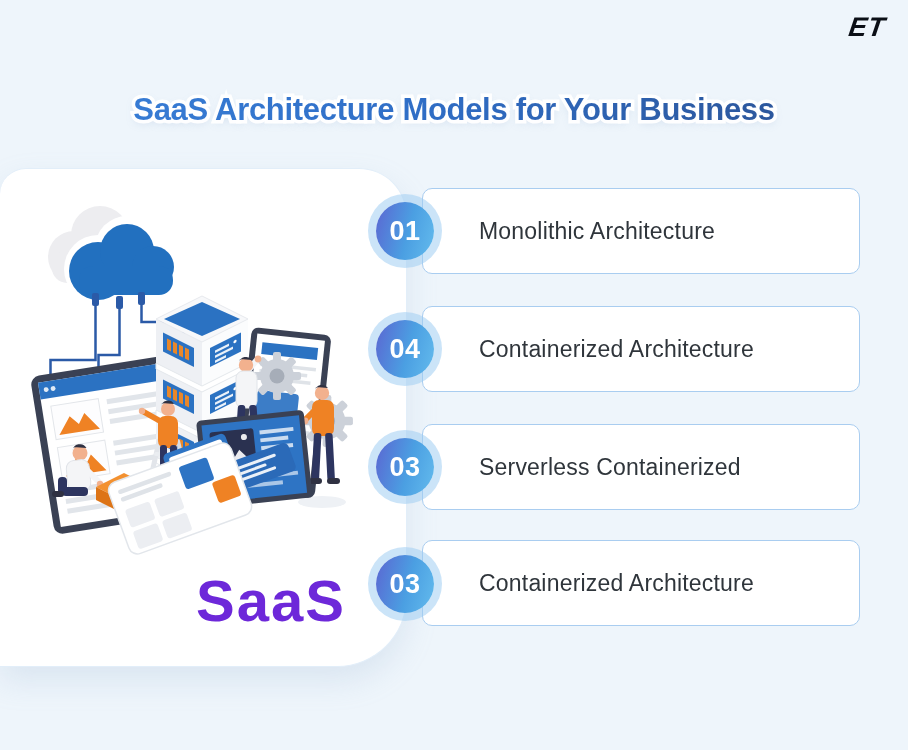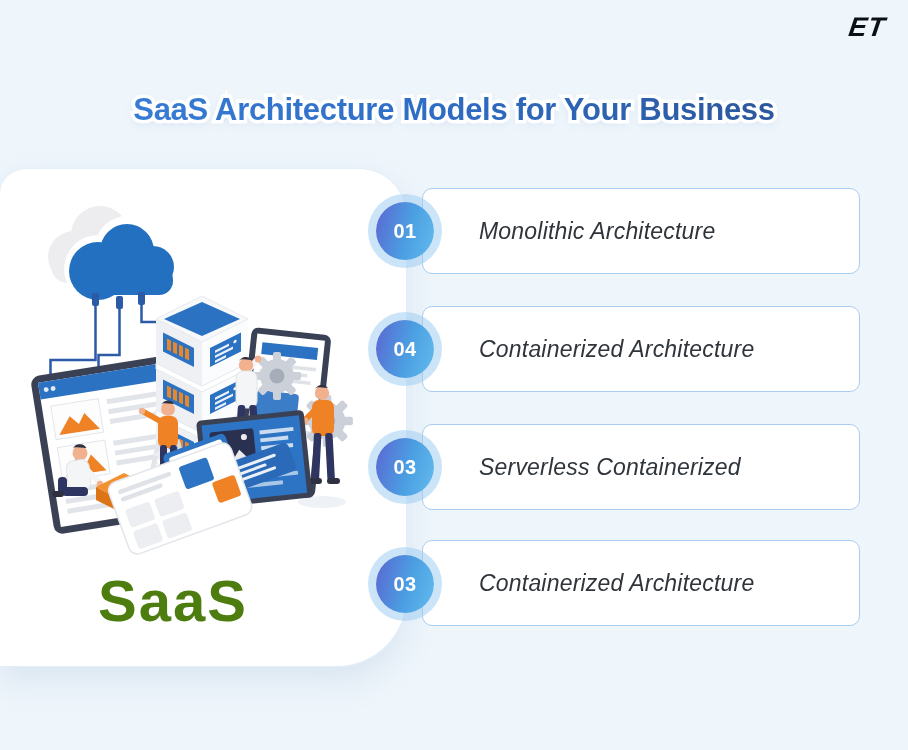--- a/index.html
+++ b/index.html
@@ -32,38 +32,38 @@
   .panel{
     position:absolute;left:0;top:168px;width:407px;height:499px;
     background:#ffffff;
     border:1.5px solid #e2eef9;border-left:none;
     border-radius:26px 48px 70px 0;
     box-shadow:0 14px 30px rgba(150,178,208,0.22);
     box-sizing:border-box;
   }
   .panel svg{position:absolute;left:0;top:0;}
   .watermark{
-    position:absolute;left:0;top:398px;width:346px;text-align:center;
-    font-size:58px;font-weight:700;color:#4d7c0f;letter-spacing:2px;
+    position:absolute;left:0;top:398px;width:346px;text-align:right;
+    font-size:58px;font-weight:700;color:#6d28d9;letter-spacing:2px;
     user-select:none;
   }
   
   .row-card{
     position:absolute;left:422px;width:438px;height:86px;
     background:#ffffff;border:1.5px solid #a9cdf0;border-radius:10px;
     display:flex;align-items:center;box-sizing:border-box;
     padding-left:56px;
   }
-  .row-label{font-size:23px;color:#2f353b;letter-spacing:0.2px;font-style:italic;}
+  .row-label{font-size:23px;color:#2f353b;letter-spacing:0.2px;}
   .badge{
     position:absolute;left:376px;width:58px;height:58px;border-radius:50%;
     background:linear-gradient(105deg,#5b66d2 0%,#4b9fe2 55%,#63bbed 100%);
     box-shadow:0 0 0 8px rgba(161,206,242,0.55);
     display:flex;align-items:center;justify-content:center;
-    color:#ffffff;font-size:20px;font-weight:800;letter-spacing:0.5px;
+    color:#ffffff;font-size:27px;font-weight:800;letter-spacing:0.5px;
   }
   .r1c{top:188px;} .r2c{top:306px;} .r3c{top:424px;} .r4c{top:540px;}
   .r1b{top:202px;} .r2b{top:320px;} .r3b{top:438px;} .r4b{top:555px;}
 </style>
 </head>
 <body>
 
 <div class="logo">ET</div>
 
 <div class="title-wrap">

